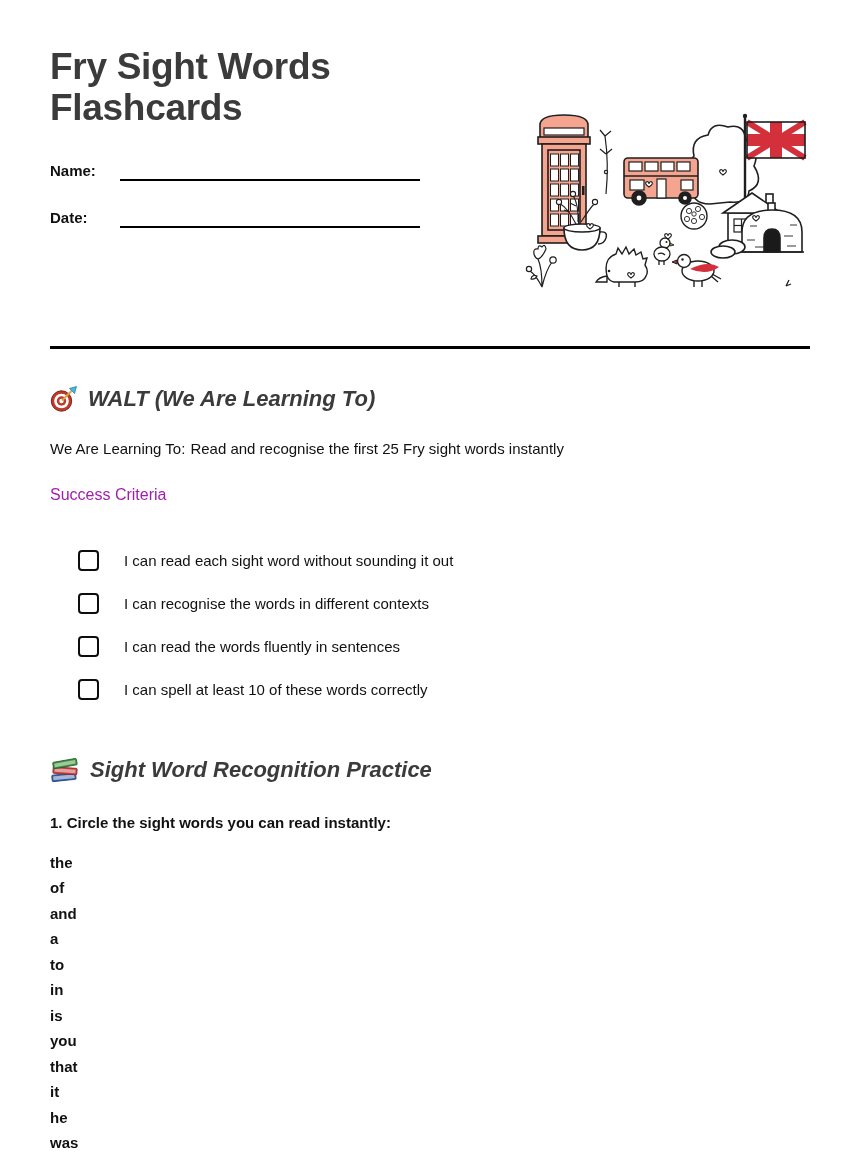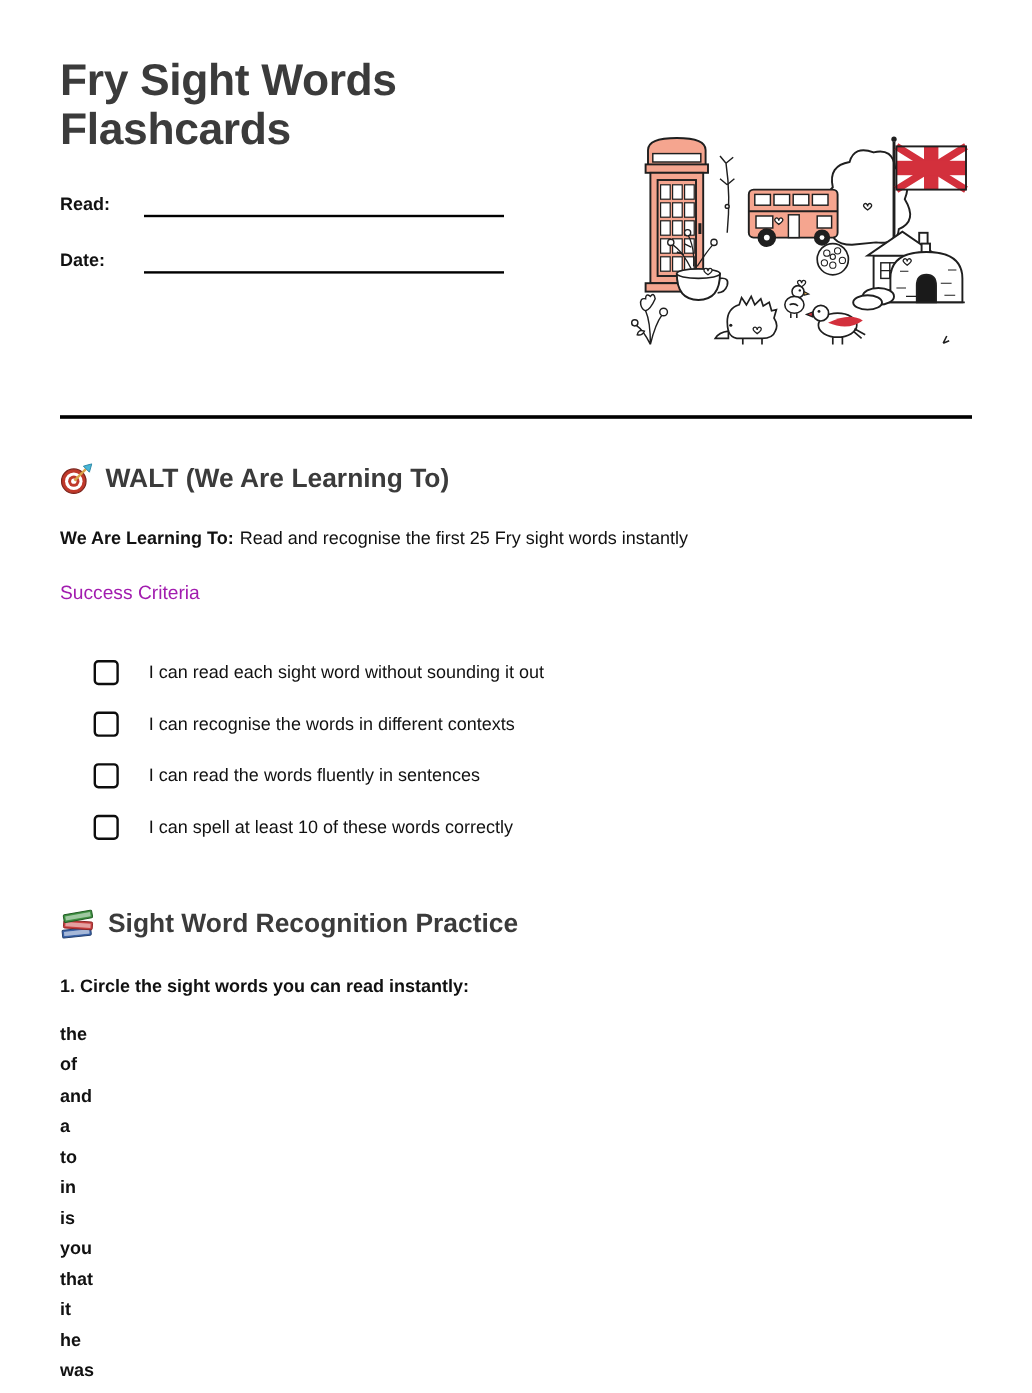--- a/index.html
+++ b/index.html
@@ -24,28 +24,28 @@
     background: transparent; font-size: 15px; font-family: "Liberation Sans", sans-serif;
     outline: none;
   }
 
   .illustration { position: absolute; left: 518px; top: 108px; width: 300px; height: 195px; }
 
   .divider { margin-top: 118px; border: none; border-top: 3px solid #000; width: 100%; }
 
   .section-heading {
     display: flex; align-items: center; gap: 11px;
-    font-size: 22px; font-weight: 700; color: #3b3b3b;
+    font-size: 22px; font-weight: 700; color: #3b3b3b; font-style: italic;
   }
   .section-heading.walt { margin-top: 37px; }
   .section-heading.practice { margin-top: 56px; align-items: flex-end; }
   .section-icon { flex: 0 0 auto; display: inline-flex; }
 
   .statement { margin-top: 27px; font-size: 15px; color: #111; }
-  .statement .stmt-prefix { font-weight: 700; margin-right: 5px; }
+  .statement .stmt-prefix { font-weight: 400; margin-right: 5px; }
 
   .success-heading { margin-top: 29px; font-size: 16px; font-weight: 400; color: #a21caf; }
 
   .checklist { margin-top: 46px; }
   .check-row { display: flex; align-items: center; margin-bottom: 22px; margin-left: 28px; }
   .checkbox {
     width: 21px; height: 21px; border: 2.5px solid #0d0d0d; border-radius: 4px;
     background: #fff; flex: 0 0 auto; cursor: pointer;
   }
   .check-label { margin-left: 25px; font-size: 15px; color: #111; }
@@ -57,21 +57,21 @@
 </style>
 </head>
 <body>
 
 <div class="content">
 
   <h1 class="doc-title">Fry Sight Words Flashcards</h1>
 
   <div class="fields">
     <div class="field-row">
-      <span class="field-label">Read:</span>
+      <span class="field-label">Name:</span>
       <input class="field-line" type="text" aria-label="Name" style="">
     </div>
     <div class="field-row">
       <span class="field-label">Date:</span>
       <input class="field-line" type="text" aria-label="Date" style="">
     </div>
   </div>
 
   <hr class="divider">
 

